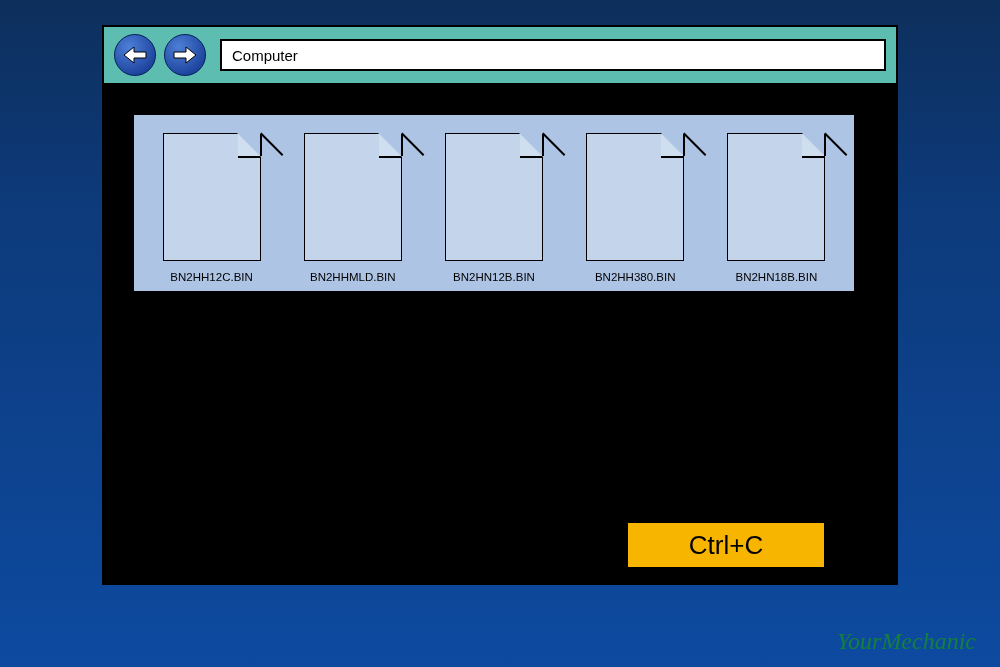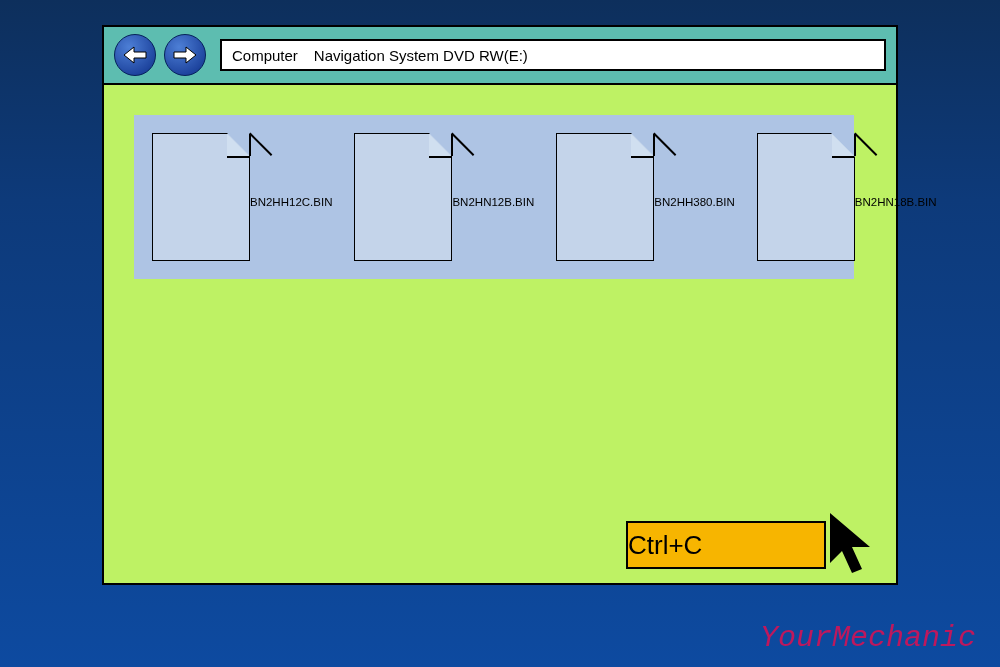--- a/index.html
+++ b/index.html
@@ -10,21 +10,21 @@
       font-family: Arial, sans-serif;
       position: relative;
       overflow: hidden;
     }
     .window {
       position: absolute;
       left: 102px;
       top: 25px;
       width: 796px;
       height: 560px;
-      background: #bef264;
+      background: #000000;
       border: 2px solid #000;
     }
     .titlebar {
       height: 58px;
       background: #5dbdb0;
       border-bottom: 2px solid #000;
       display: flex;
       align-items: center;
       padding: 0 10px;
       gap: 8px;
@@ -62,20 +62,21 @@
       padding: 18px 18px 8px 18px;
       width: 720px;
     }
     .file-grid {
       display: grid;
       grid-template-columns: repeat(5, 1fr);
       gap: 12px 22px;
     }
     .file-item {
       display: flex;
+      flex-direction: column;
       align-items: center;
     }
     .file-icon {
       width: 98px;
       height: 128px;
       background: #c4d4ea;
       border: 1.5px solid #000;
       position: relative;
       margin-bottom: 10px;
     }
@@ -137,66 +138,73 @@
     .ctrlc {
       position: absolute;
       right: 70px;
       bottom: 14px;
       width: 200px;
       height: 48px;
       background: #f7b500;
       border: 2px solid #000;
       display: flex;
       align-items: center;
+      justify-content: center;
       font-size: 26px;
     }
     .cursor {
       position: absolute;
       right: 14px;
       bottom: 4px;
     }
     .watermark {
       position: absolute;
       right: 24px;
       bottom: 12px;
-      font-family: Liberation Mono, monospace;
-      font-size: 30px;
+      font-family: Liberation Serif, serif;
+      font-size: 24px;
       font-style: italic;
-      color: #be185d;
+      color: #15803d;
     }
   </style>
 </head>
 <body>
 
 <div class="window">
   <div class="titlebar">
     <div class="nav-btn">
       <svg width="26" height="20" viewBox="0 0 26 20">
         <path d="M12 2 L2 10 L12 18 L12 13 L24 13 L24 7 L12 7 Z" fill="#fff" stroke="#000" stroke-width="1"></path>
       </svg>
     </div>
     <div class="nav-btn">
       <svg width="26" height="20" viewBox="0 0 26 20">
         <path d="M14 2 L24 10 L14 18 L14 13 L2 13 L2 7 L14 7 Z" fill="#fff" stroke="#000" stroke-width="1"></path>
       </svg>
     </div>
     <div class="address-bar">
       <span>Computer</span>
-      <span>Navigation System DVD RW(E:)</span>
     </div>
   </div>
   <div class="content">
     <div class="selection">
       <div class="file-grid">
         <div class="file-item">
           <div class="file-icon">
               <div class="fold-line"></div>
               <div class="fold-bottom"></div>
             </div>
           <div class="file-name">BN2HH12C.BIN</div>
+        </div>
+        <div class="file-item">
+          <div class="file-icon">
+              <div class="fold-line"></div>
+              <div class="fold-bottom"></div>
+            </div>
+          <div class="file-name">BN2HHMLD.BIN</div>
         </div>
         <div class="file-item">
           <div class="file-icon">
               <div class="fold-line"></div>
               <div class="fold-bottom"></div>
             </div>
           <div class="file-name">BN2HN12B.BIN</div>
         </div>
         <div class="file-item">
           <div class="file-icon">

